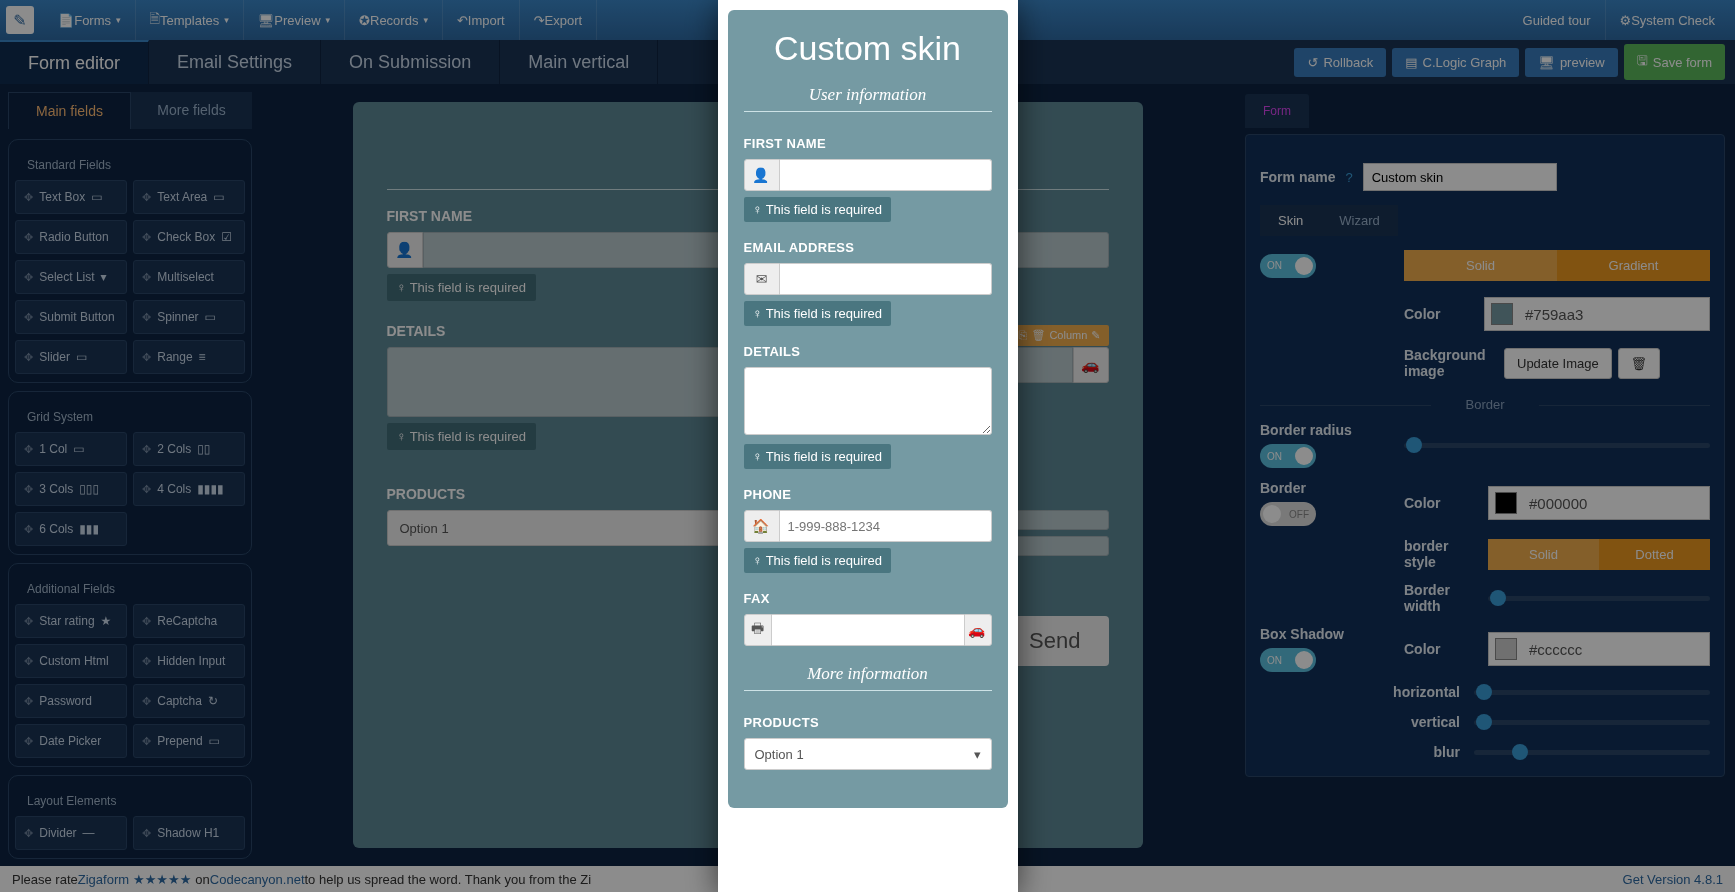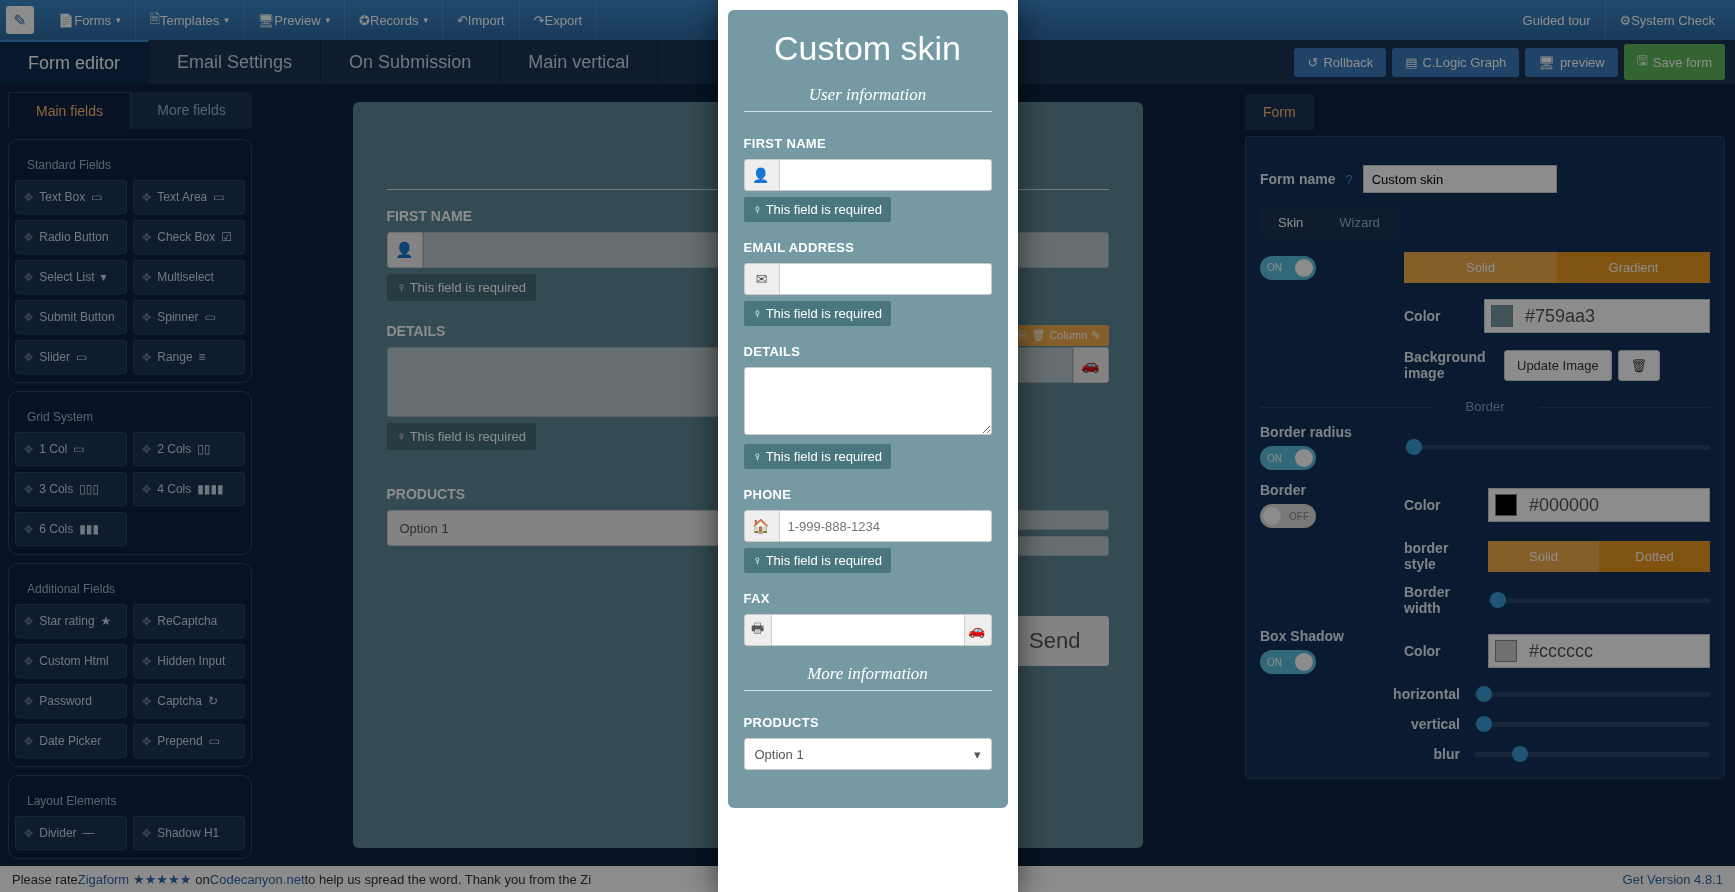--- a/index.html
+++ b/index.html
@@ -53,38 +53,38 @@
 .canvas-input-m {border-radius:0;}
 .canvas-msg { background: #436d78; color: #fff; padding: 6px 10px; font-size: 13px; margin-top: 6px; display:inline-block; border-radius:2px;}
 .canvas-2col { display: flex; gap: 20px; }
 .canvas-2col > div { flex: 1; }
 .column-tag { float:right; background:#f0ad4e; color:#fff; font-size:11px; padding:4px 8px; border-radius:2px; display:flex; align-items:center; gap:4px;}
 .send-btn { float: right; background: #eee; color: #555; padding: 12px 28px; font-size: 22px; border-radius: 4px; }
 .select-box { background: #eee; border:1px solid #ccc; height:36px; border-radius:3px; display:flex; align-items:center; padding:0 12px; color:#555; justify-content:space-between;}
 
 
 .right-sidebar { width: 500px; background: #0d2442; padding: 10px; overflow-y: auto; color: #cbd9ea; }
-.right-tab { display:inline-block; background:#1a3455; padding:10px 18px; color:#fdba74; border-radius:3px 3px 0 0; font-size:14px;}
+.right-tab { display:inline-block; background:#1a3455; padding:10px 18px; color:#d946ef; border-radius:3px 3px 0 0; font-size:12px;}
 .prop-row { display:flex; align-items:center; margin:14px 0; gap:10px;}
 .prop-label { font-size:14px; color:#e5edf5; font-weight:600;}
 .prop-input { background:#fff; border:1px solid #ccc; height:28px; padding:0 8px; flex:0 0 160px; font-size:13px;}
 .sub-tabs { display:flex; margin:14px 0; }
 .sub-tab { padding:8px 18px; background:#1a3455; color:#9bb2cc; cursor:pointer;}
 .sub-tab.active { color:#fff; }
 .prop-grid { display:grid; grid-template-columns: 130px 1fr; gap:16px 14px; align-items:center; margin-top:8px;}
 .toggle { width:56px; height:24px; border-radius:12px; background:#5bc0de; position:relative; display:flex; align-items:center; color:#fff; font-size:10px; padding:0 7px;}
 .toggle.off { background:#ddd; color:#888; justify-content:flex-end;}
 .toggle-knob { width:18px; height:18px; background:#fff; border-radius:50%; position:absolute; right:3px;}
 .toggle.off .toggle-knob { left:3px; right:auto;}
 .btn-group { display:flex; }
 .btn-group .bg-btn { flex:1; padding:8px 18px; background:#f0ad4e; color:#fff; text-align:center; font-size:13px;}
 .bg-btn.alt { background:#ec971f;}
 .color-box { display:flex; background:#fff; border:1px solid #ccc; height:34px; align-items:center;}
 .color-swatch { width:22px; height:22px; margin:0 6px; border:1px solid #888;}
-.color-text { flex:1; padding:0 6px; font-size:18px; color:#555;}
+.color-text { flex:1; padding:0 6px; font-size:15px; color:#555;}
 .small-btn { background:#fff; border:1px solid #ccc; padding:7px 12px; border-radius:3px; color:#333; font-size:13px;}
 .section-divider { text-align:center; color:#8aa2bf; font-size:13px; margin:18px 0 10px; position:relative;}
 .section-divider:before, .section-divider:after { content:""; position:absolute; top:50%; width:38%; height:1px; background:#2a4668;}
 .section-divider:before{left:0;} .section-divider:after{right:0;}
 .slider-track { flex:1; height:5px; background:#2a4668; border-radius:3px; position:relative;}
 .slider-knob { width:16px; height:16px; background:#3a9dd8; border-radius:50%; position:absolute; top:-6px;}
 .panel-area { background:#12315a; border:1px solid #2a4668; border-radius:4px; padding:14px; margin-top:6px;}
 
 
 .footer { position:absolute; bottom:0; left:0; right:0; height:26px; background:#fff; display:flex; align-items:center; padding:0 12px; font-size:13px; color:#333; z-index:1;}

